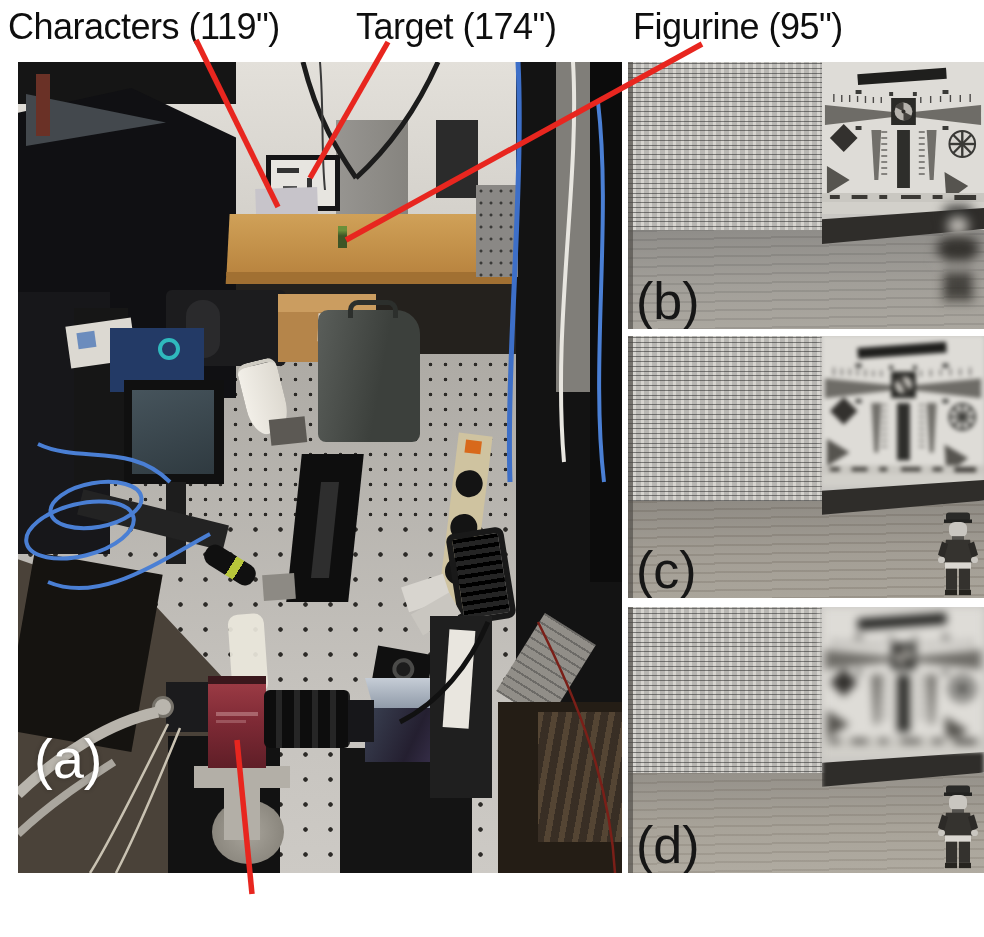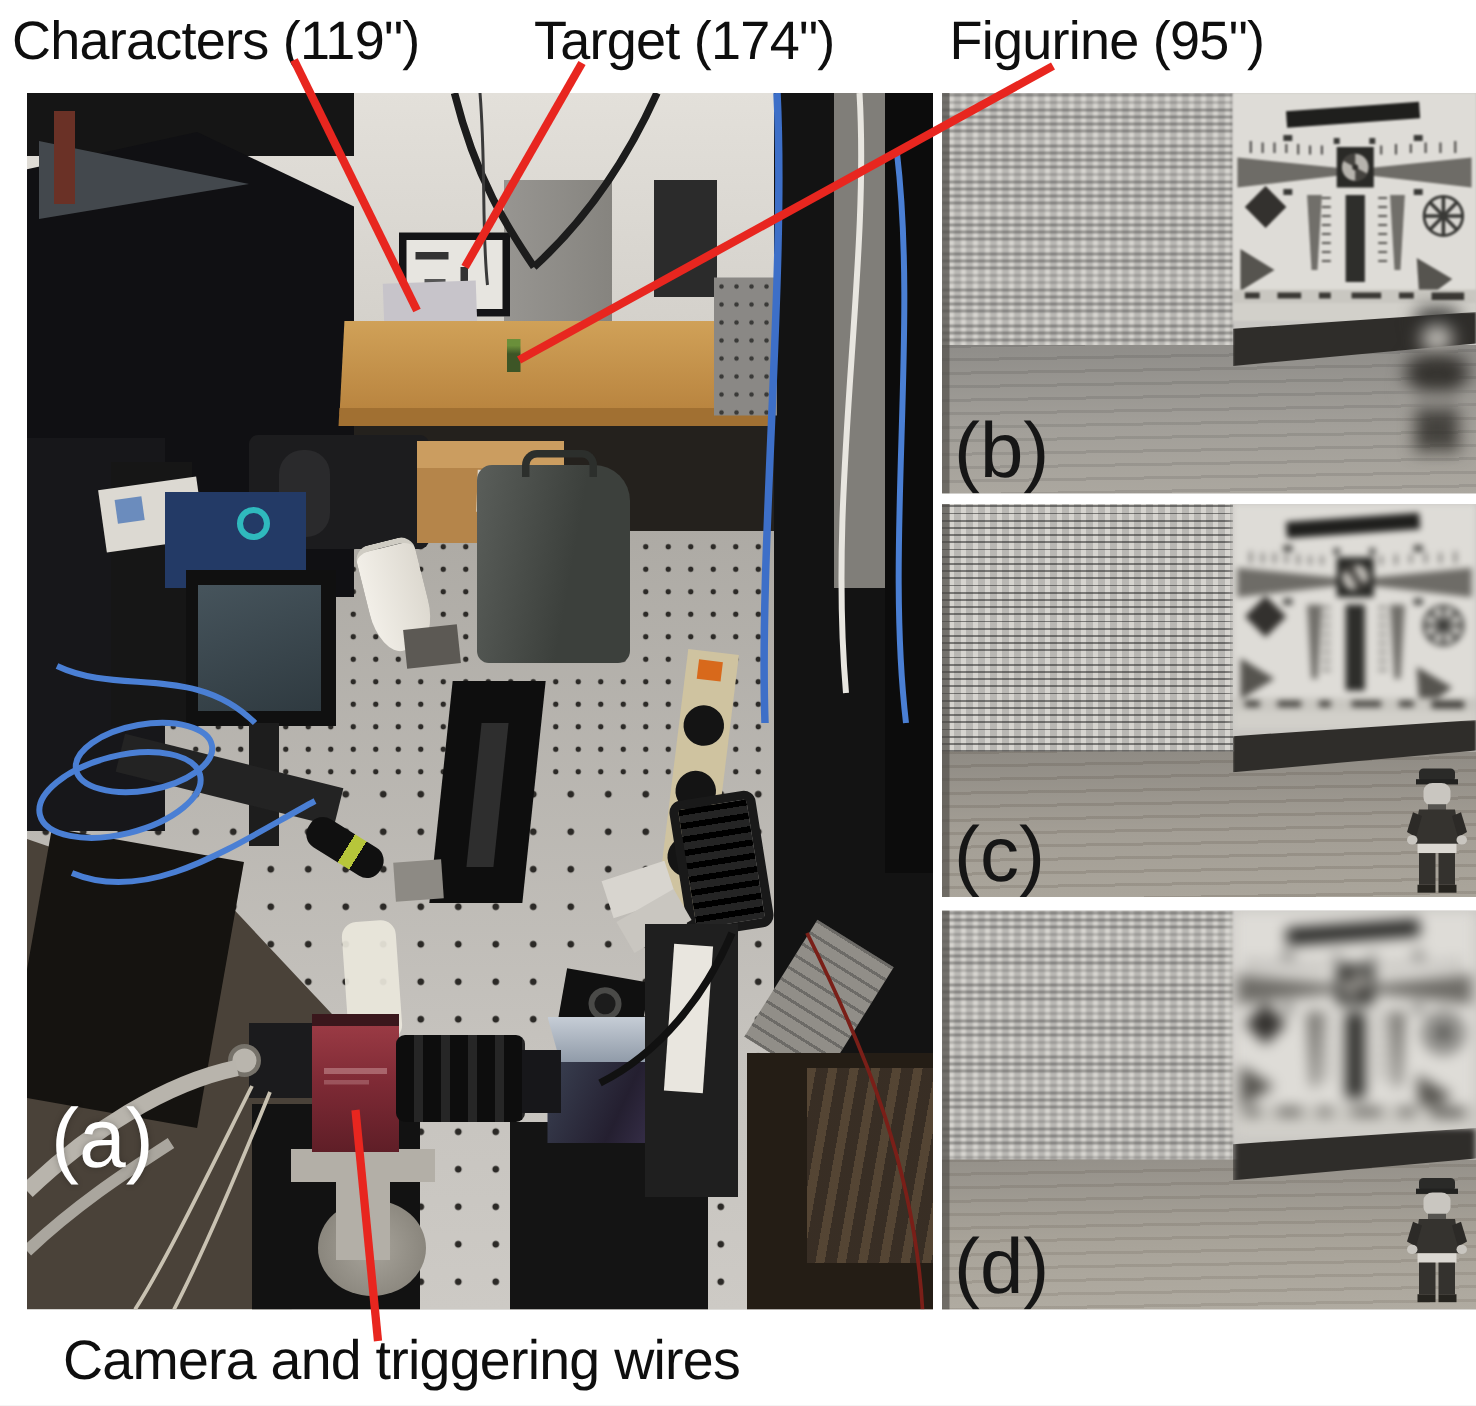--- a/index.html
+++ b/index.html
@@ -478,14 +478,13 @@
     <div class="plabel">(d)</div>
   </div>
 
   <svg class="ab noi" style="left:0;top:0;z-index:40;" width="984" height="937" viewBox="0 0 984 937">
     <line x1="196" y1="40" x2="278" y2="207" stroke="#e8261f" stroke-width="5.5"></line>
     <line x1="388" y1="42" x2="310" y2="178" stroke="#e8261f" stroke-width="5.5"></line>
     <line x1="702" y1="44" x2="346" y2="240" stroke="#e8261f" stroke-width="5.5"></line>
     <line x1="237" y1="740" x2="252" y2="894" stroke="#e8261f" stroke-width="5.5"></line>
   </svg>
 
-  <span class="caption">Camera and triggering wires</span>
 </div>
 
 </body></html>

